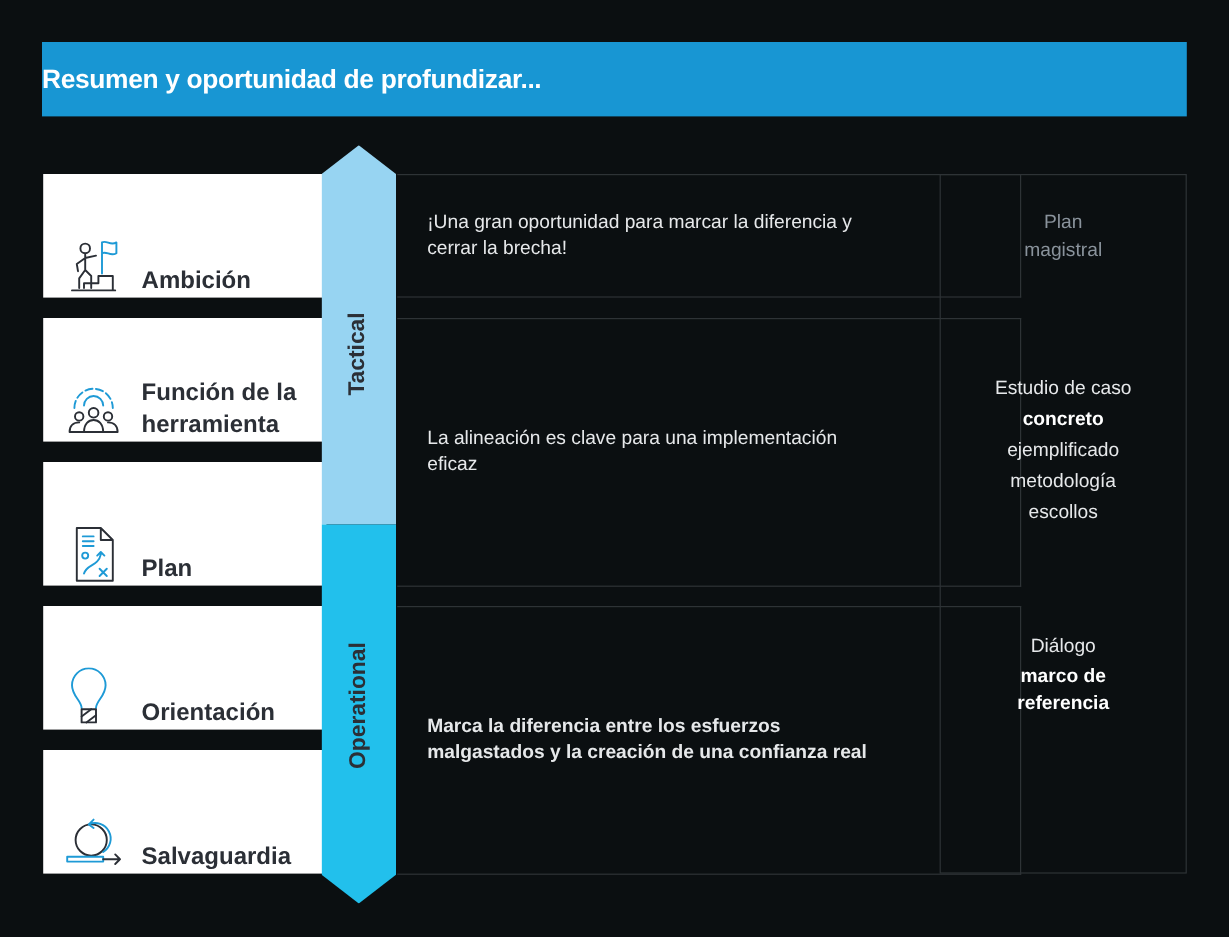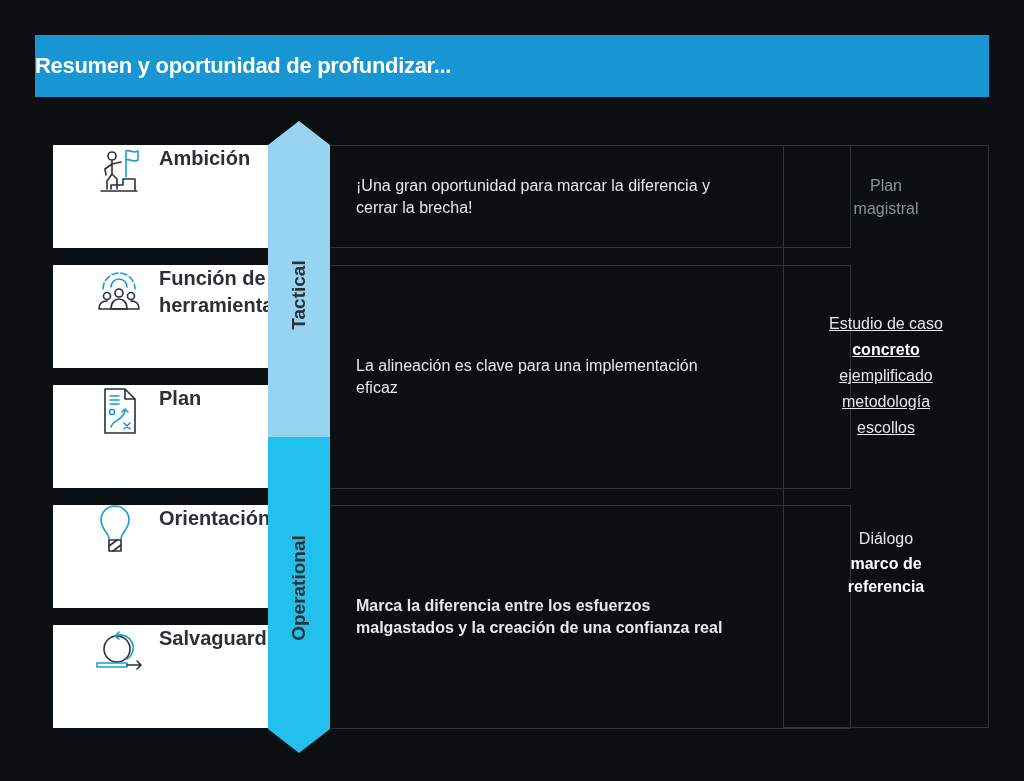--- a/index.html
+++ b/index.html
@@ -1,22 +1,22 @@
 <!DOCTYPE html>
 <html><head>
 <meta charset="utf-8">
 <style>
   html, body { margin:0; padding:0; }
   body { width:1024px; height:781px; background:#0b0f11; position:relative; overflow:hidden;
          font-family:"Liberation Sans", sans-serif; }
   .header { position:absolute; left:35px; top:35px; width:954px; height:62px; background:#1896d3;
             display:flex; align-items:center; }
   .header-title { color:#ffffff; font-weight:bold; font-size:22px; letter-spacing:-0.3px; }
-  .card { position:absolute; left:53px; width:236px; height:103px; background:#ffffff;
-          display:flex; align-items:flex-start; box-sizing:border-box;padding-left:24px; }
+  .card { position:absolute; left:36px; width:236px; height:103px; background:#ffffff;
+          display:flex; align-items:flex-end; box-sizing:border-box; }
   .card .icon { width:52px; height:52px; margin-left:16px; margin-right:14px; flex:none; }
   .card .label { color:#2b2f36; font-weight:bold; font-size:20px; line-height:27px; }
   .band { position:absolute; left:268px; top:121px; width:62px; height:632px; }
   .band-label { position:absolute; left:268px; width:62px; display:flex; align-items:center; justify-content:center; }
   .band-label span { transform:rotate(-90deg); white-space:nowrap; font-weight:bold; font-size:19px; color:#2b2f36; }
   .mid { position:absolute; left:331px; width:520px; border:1px solid #2e3336; border-left:none; box-sizing:border-box;
          display:flex; align-items:center; padding-left:25px; }
   .mid-text { color:#e6e8ea; font-size:16px; line-height:22px; max-width:370px; }
   .right { position:absolute; left:783px; top:145px; width:206px; height:583px; border:1px solid #2e3336; box-sizing:border-box; }
   .rt { position:absolute; left:0; width:100%; text-align:center; font-size:16px; line-height:26px; color:#e6e8ea; }
@@ -102,21 +102,21 @@
 </div>
 <div class="mid" style="top:505px;height:224px;">
   <span class="mid-text" style="max-width:380px;font-weight:bold;">Marca la diferencia entre los esfuerzos malgastados y la creación de una confianza real</span>
 </div>
 
 <div class="right">
   <div class="rt muted" style="top:28px;">
     <div>Plan</div>
     <div>magistral</div>
   </div>
-  <div class="rt" style="top:165px;text-decoration:underline;">
+  <div class="rt" style="top:165px;">
     <div>Estudio de caso</div>
     <div><b>concreto</b></div>
     <div>ejemplificado</div>
     <div>metodología</div>
     <div>escollos</div>
   </div>
   <div class="rt" style="top:381px;line-height:23px;">
     <div style="margin-bottom:2px;">Diálogo</div>
     <div><b>marco de</b></div>
     <div><b>referencia</b></div>

